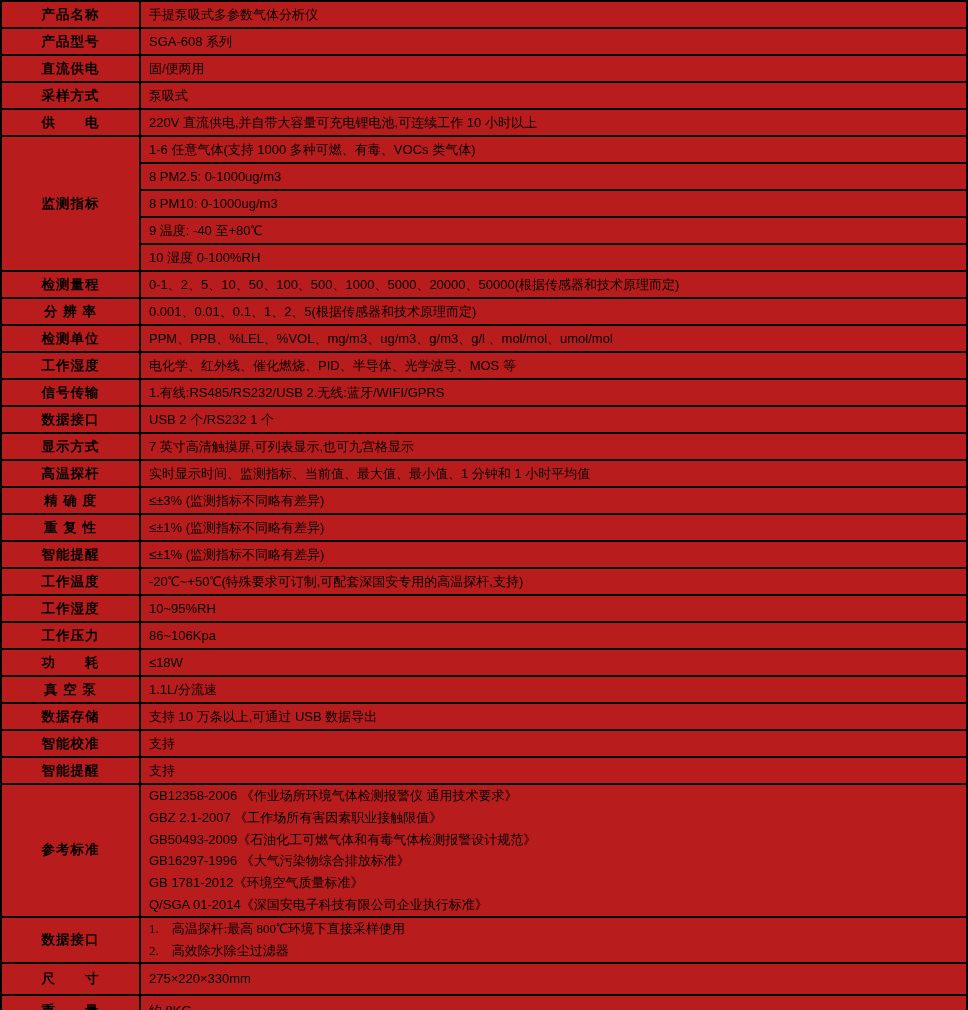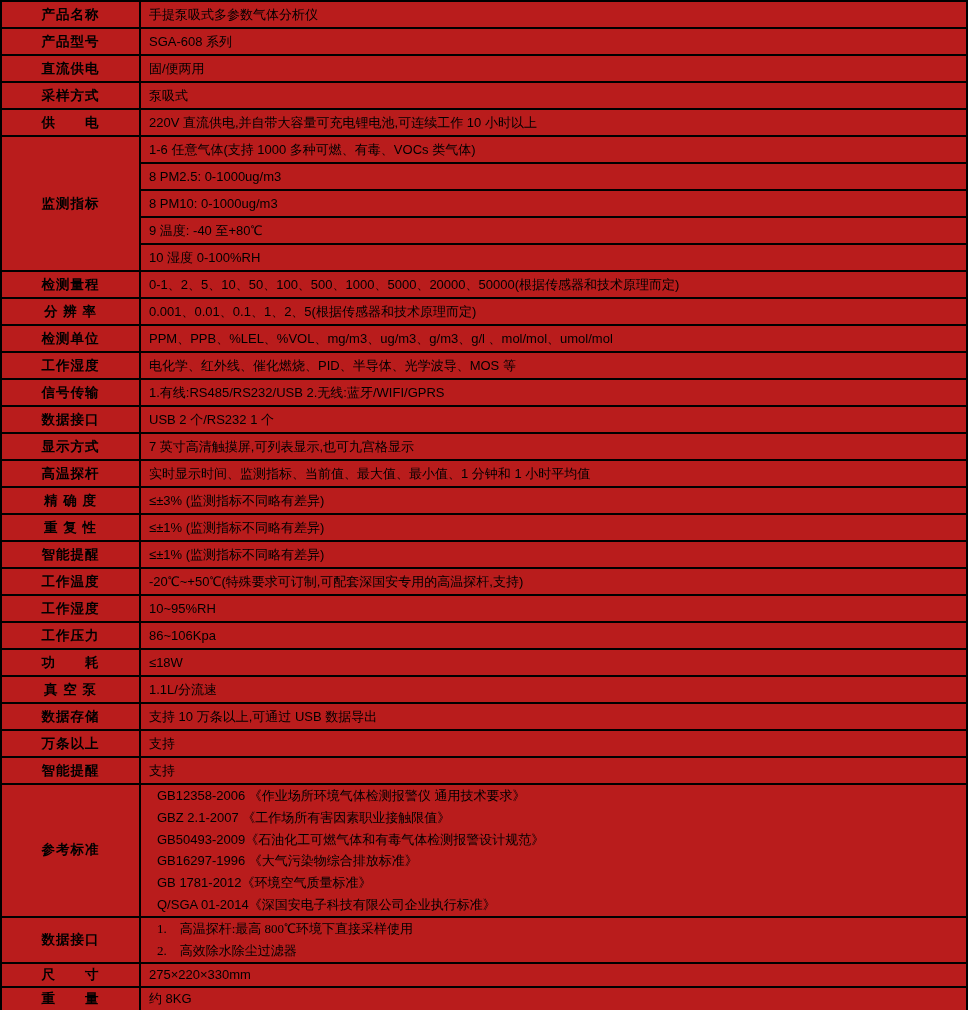--- a/index.html
+++ b/index.html
@@ -32,25 +32,25 @@
   }
   td.v {
     background: #b91c1c;
     font-size: 13px;
     color: #000000;
     vertical-align: middle;
     padding: 0 6px 0 8px;
     white-space: nowrap;
   }
   tr.r    { height: 27px; }
-  tr.r-sm { height: 24px; }
+  tr.r-sm { height: 32px; }
   tr.r-std { height: 131px; }
   tr.r-opt { height: 45px; }
   td.v-multi { white-space: normal; vertical-align: middle; }
-  td.v-multi div { line-height: 21.8px; white-space: nowrap; margin-left: 8px; }
+  td.v-multi div { line-height: 21.8px; white-space: nowrap; }
   tr.r-opt td.v-multi div { line-height: 22px; font-family: Liberation Serif, serif; }
 </style>
 </head>
 <body>
 
 <table class="spec">
   <colgroup>
       <col class="c-label">
       <col class="c-value">
     </colgroup>
@@ -155,21 +155,21 @@
     </tr>
     <tr class="r">
       <td class="l">真 空 泵</td>
       <td class="v">1.1L/分流速</td>
     </tr>
     <tr class="r">
       <td class="l">数据存储</td>
       <td class="v">支持 10 万条以上,可通过 USB 数据导出</td>
     </tr>
     <tr class="r">
-      <td class="l">万条以上</td>
+      <td class="l">智能校准</td>
       <td class="v">支持</td>
     </tr>
     <tr class="r">
       <td class="l">智能提醒</td>
       <td class="v">支持</td>
     </tr>
 
     <tr class="r-std">
       <td class="l">参考标准</td>
       <td class="v v-multi">

